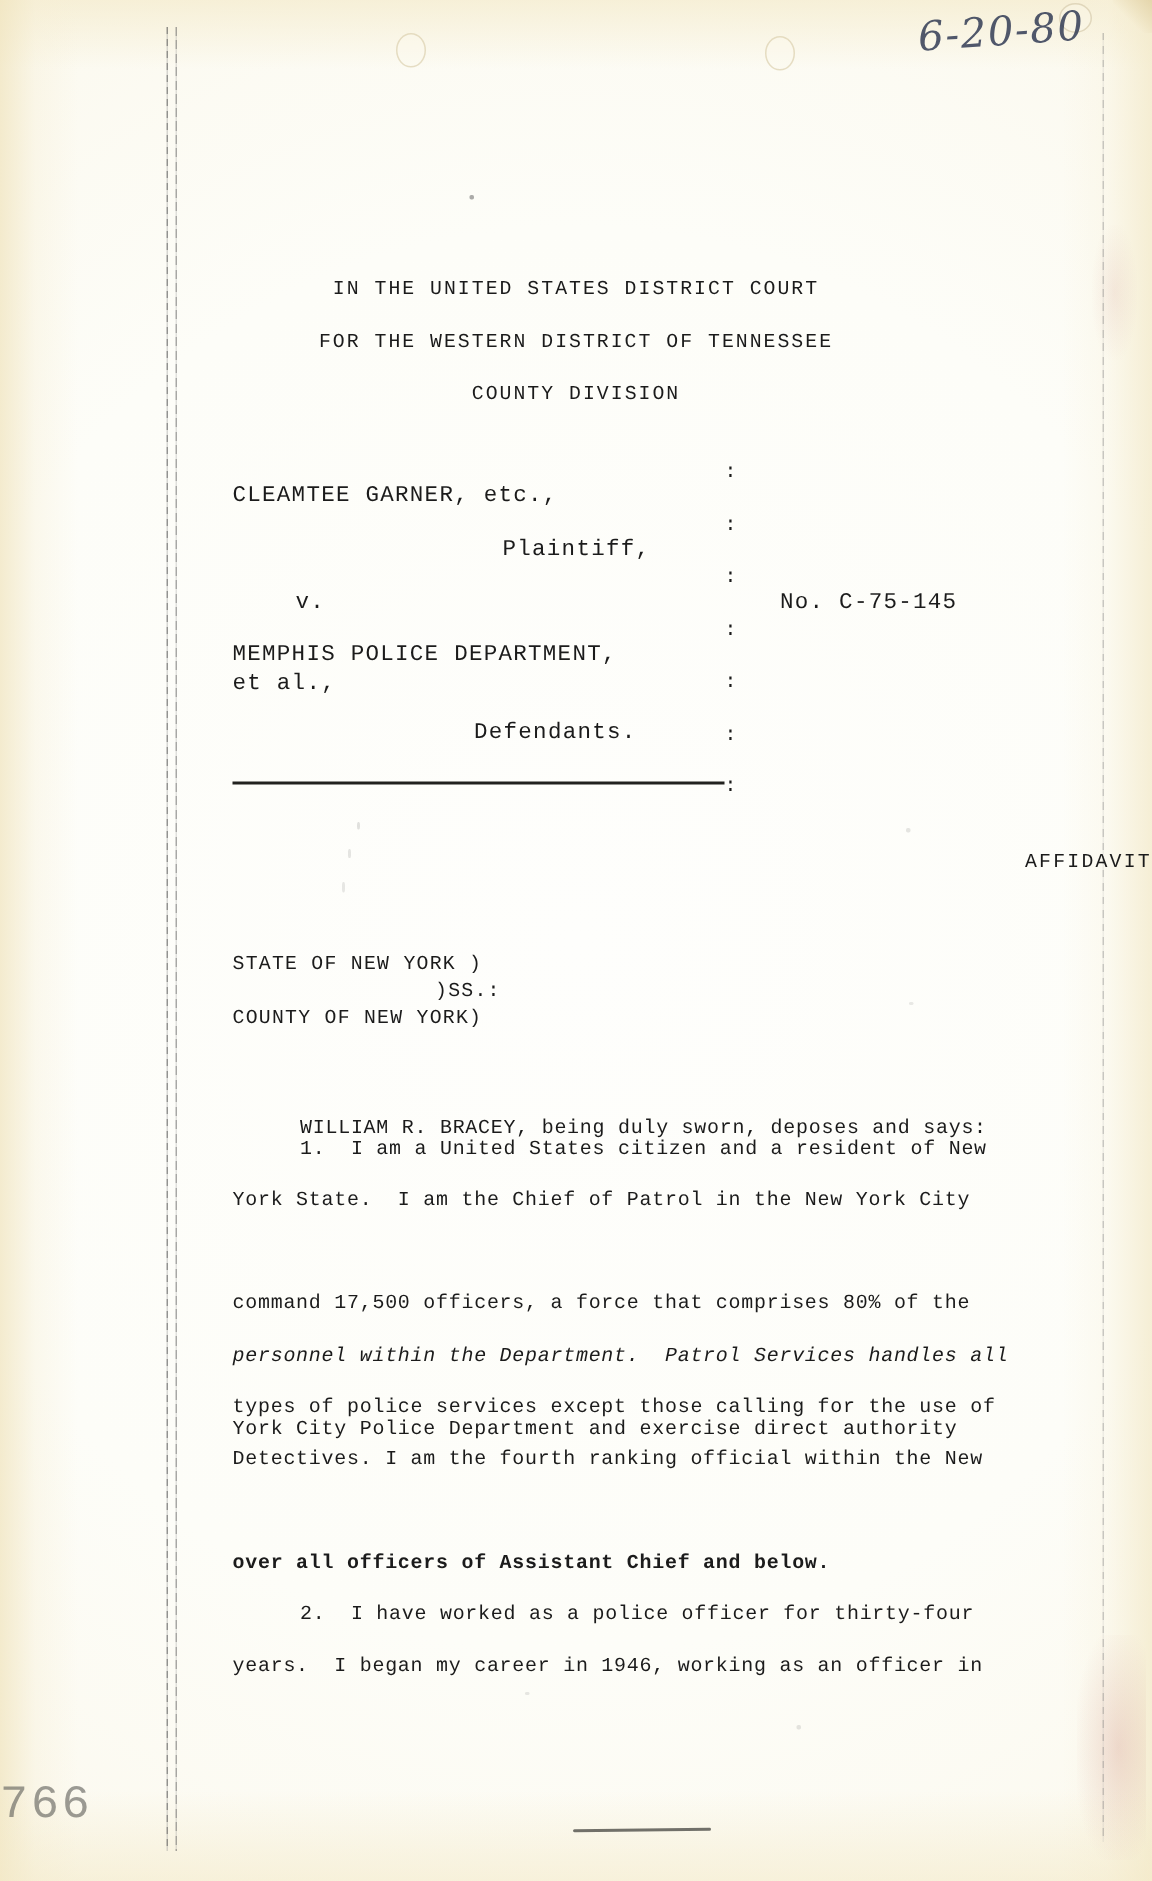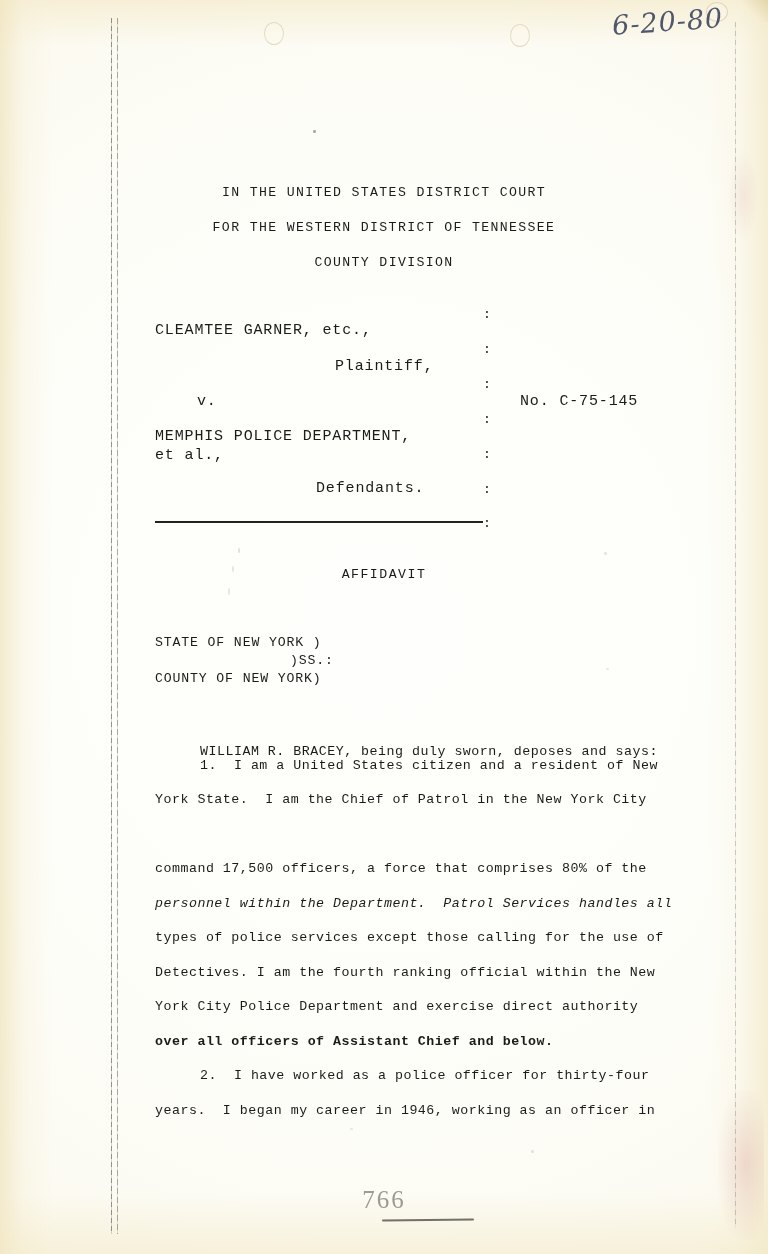--- a/index.html
+++ b/index.html
@@ -156,21 +156,21 @@
   .caption-rule {
     position: absolute;
     left: 155px; top: 521px;
     width: 328px; height: 2px;
     background: #22221f;
   }
 
   .affidavit-title {
     position: absolute;
     width: 100%;
-    text-align: center;
+    text-align: right;
     font-size: 13.2px;
     letter-spacing: 1.5px;
     white-space: pre;
   }
 
   .venue-line {
     position: absolute;
     left: 155px;
     white-space: pre;
     font-size: 13.2px;
@@ -183,23 +183,22 @@
     white-space: pre;
     font-size: 13.3px;
     letter-spacing: 0.5px;
   }
 
   
   .page-stamp {
     position: absolute;
     left: 0; top: 1186px;
     width: 100%;
-    text-align: center;
-    font-family: Liberation Serif, serif;
-    font-size: 25px;
+    font-family: Liberation Mono, monospace;
+    font-size: 31px;
     letter-spacing: 2px;
     color: rgba(96,96,90,0.62);
   }
   .page-stamp-rule {
     position: absolute;
     left: 382px; top: 1219px;
     width: 92px; height: 2px;
     background: rgba(60,60,56,0.72);
     border-radius: 2px;
     transform: rotate(-0.6deg);
@@ -266,21 +265,21 @@
   <div class="venue-line" style="top:671px;">COUNTY OF NEW YORK)</div>
 
   <div class="body-line" style="left:200px; top:724px;margin-top:20px;">WILLIAM R. BRACEY, being duly sworn, deposes and says:</div>
 
   <div class="body-line" style="left:200px; top:758px;">1.  I am a United States citizen and a resident of New</div>
   <div class="body-line" style="top:792px;">York State.  I am the Chief of Patrol in the New York City</div>
   <div class="body-line" style="top:861px;">command 17,500 officers, a force that comprises 80% of the</div>
   <div class="body-line" style="top:896px;font-style:italic;">personnel within the Department.  Patrol Services handles all</div>
   <div class="body-line" style="top:930px;">types of police services except those calling for the use of</div>
   <div class="body-line" style="top:965px;">Detectives. I am the fourth ranking official within the New</div>
-  <div class="body-line" style="top:999px;">York City Police Department and exercise direct authority</div>
+  <div class="body-line" style="top:945px;">York City Police Department and exercise direct authority</div>
   <div class="body-line" style="top:1034px;font-weight:bold;">over all officers of Assistant Chief and below.</div>
 
   <div class="body-line" style="left:200px; top:1068px;">2.  I have worked as a police officer for thirty-four</div>
   <div class="body-line" style="top:1103px;">years.  I began my career in 1946, working as an officer in</div>
 
   <div class="page-stamp">766</div>
   <div class="page-stamp-rule"></div>
 
 </div>
 

